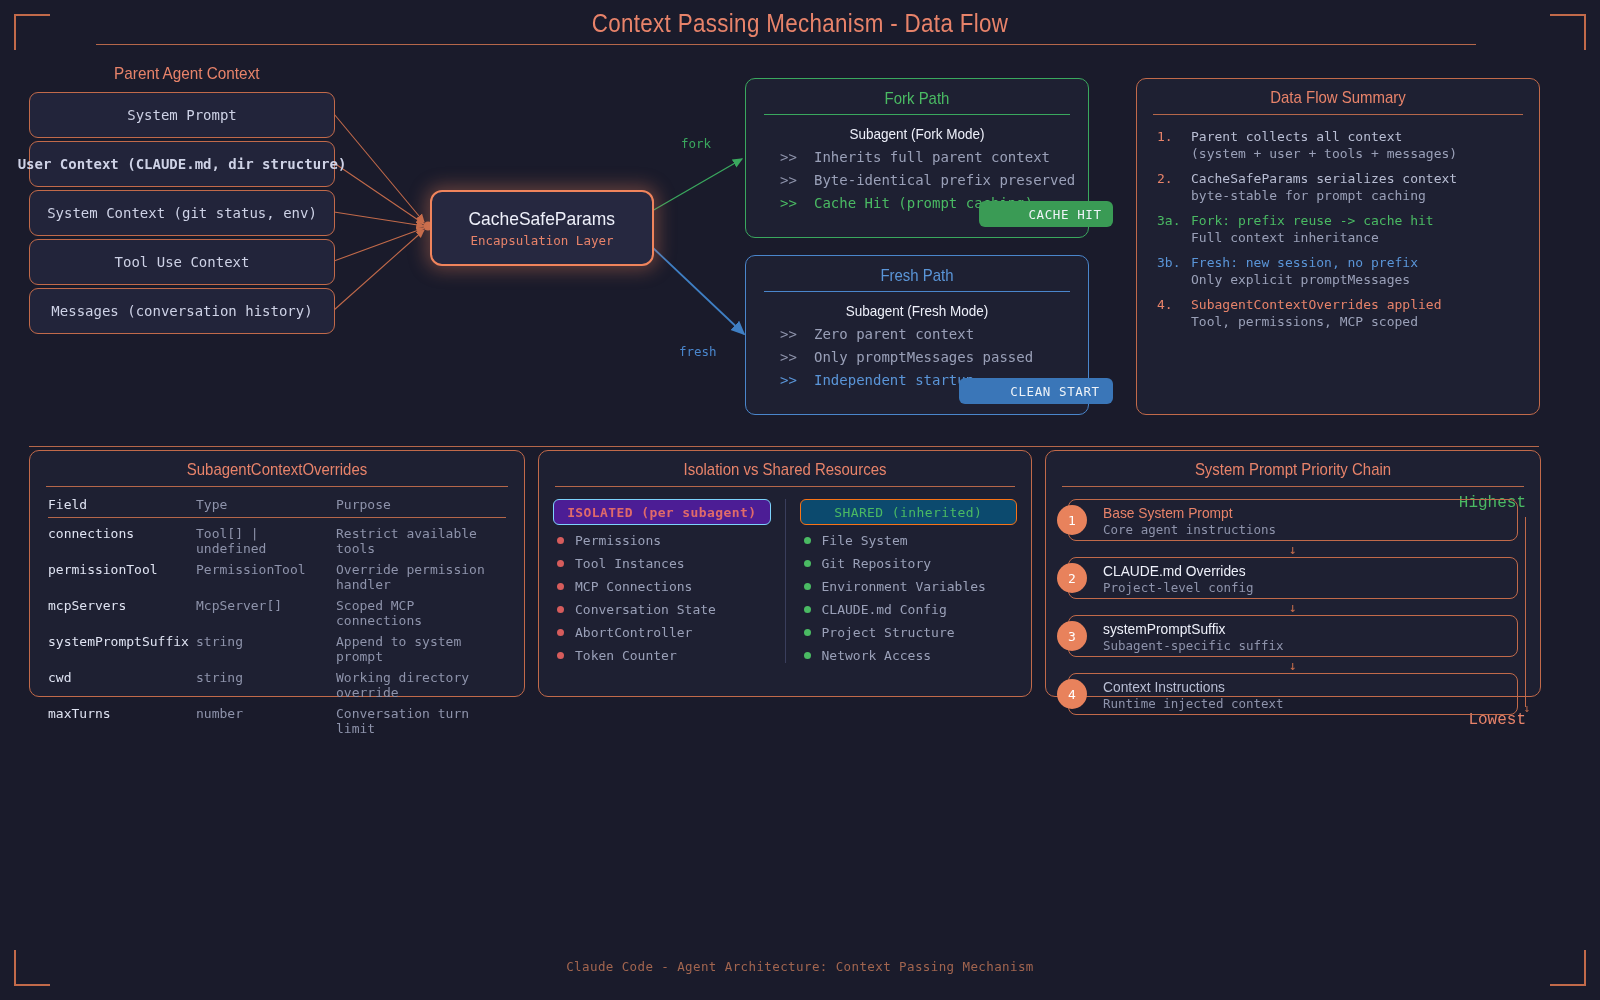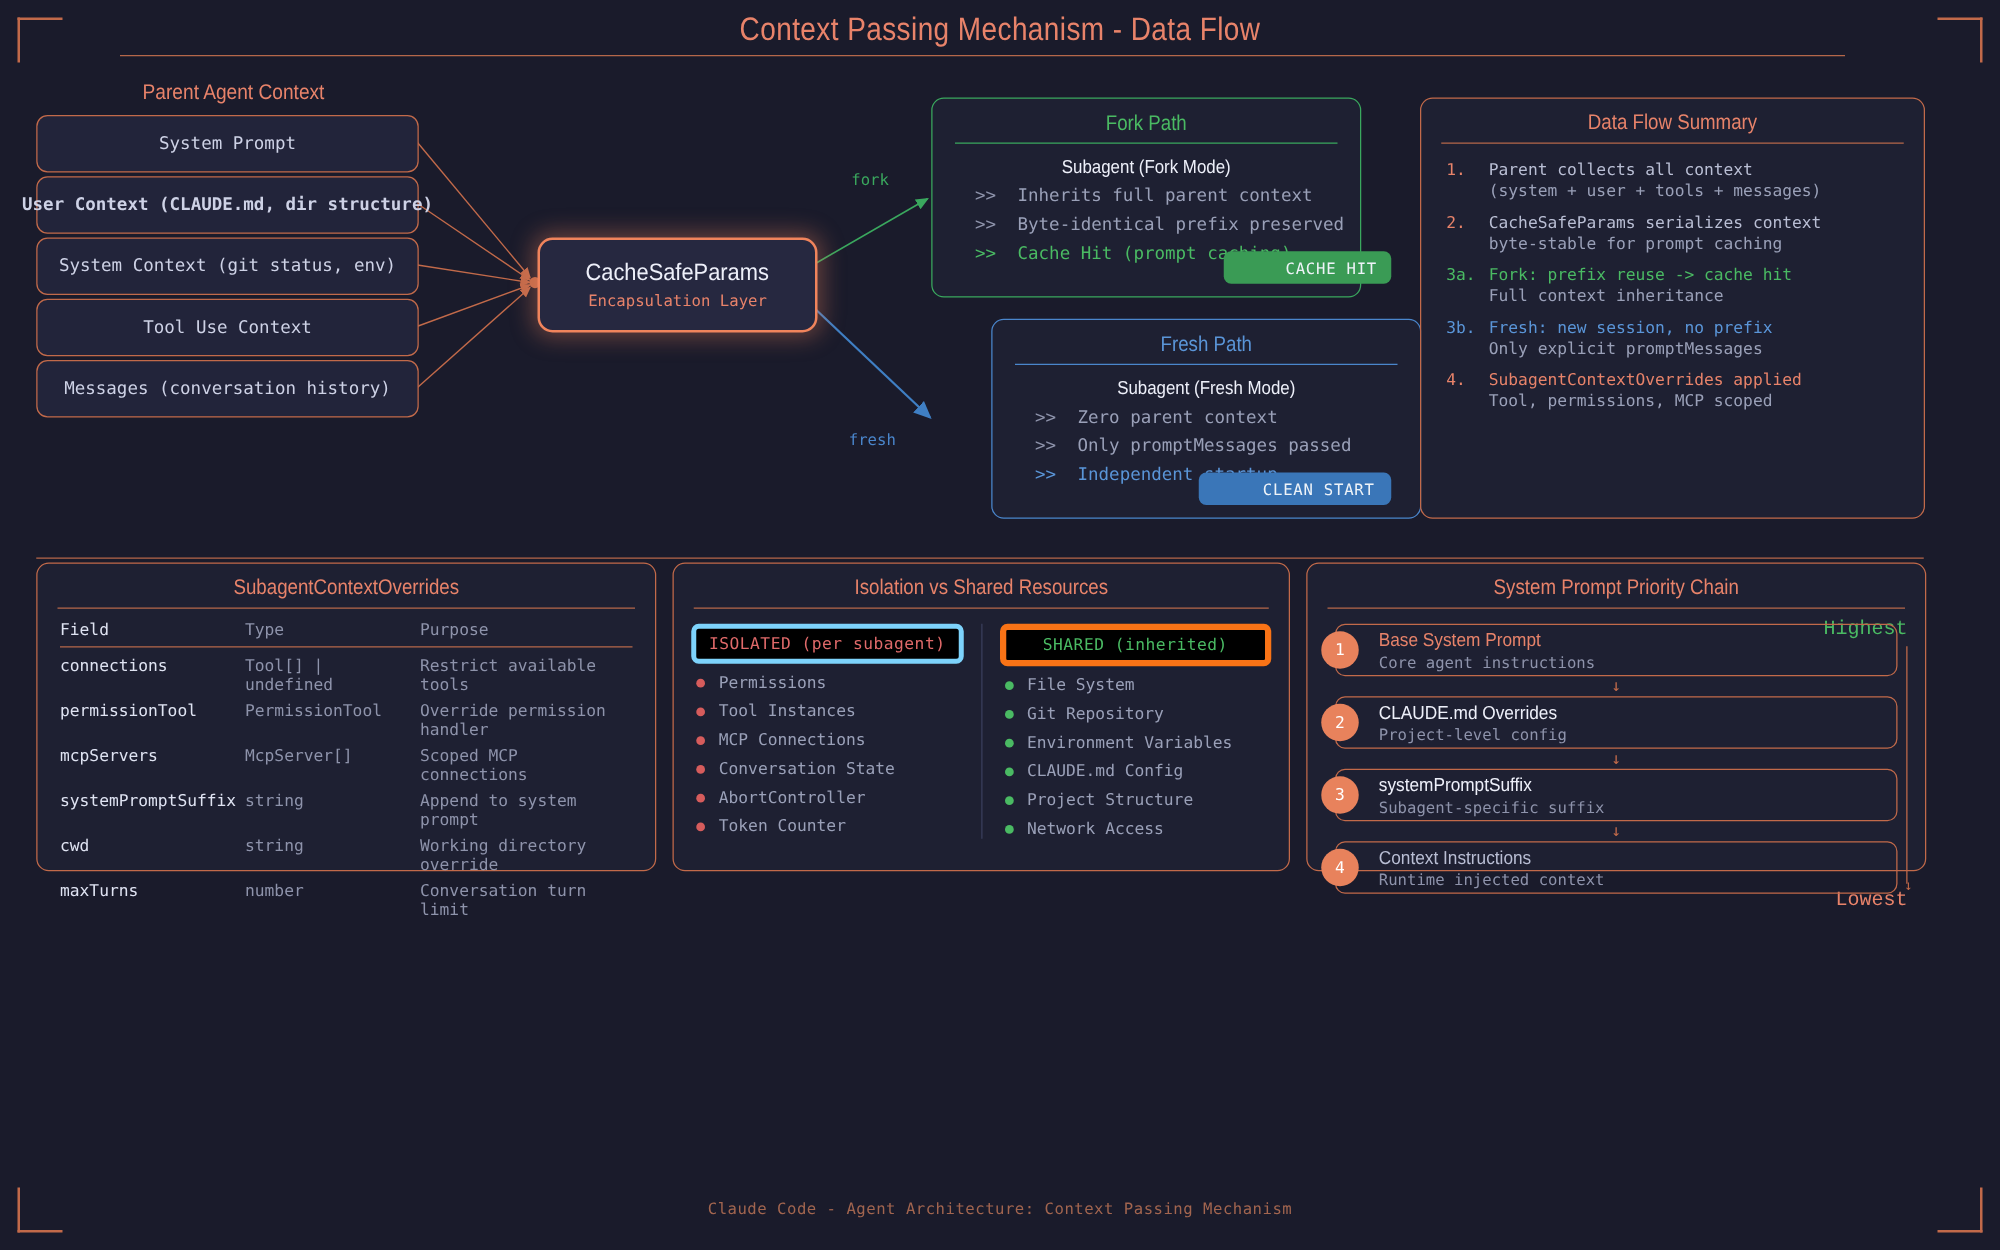--- a/index.html
+++ b/index.html
@@ -92,22 +92,22 @@
   .c3{flex:1;color:#8e93ab;}
 
   
   .two-col{display:flex;margin-top:12px;}
   .col{flex:1;padding:0 14px;}
   .col.left{border-right:1px solid #3a3e5c;}
   .pill{
     height:24px;border-radius:6px;display:flex;align-items:center;justify-content:center;
     font-size:13px;letter-spacing:.4px;
   }
-  .pill.iso{border:4px solid #7dd3fc;background:#000000;color:#e06a6a;}
-  .pill.shr{border:5px solid #f97316;background:#000000;color:#4aba63;}
+  .pill.iso{border:1px solid #7dd3fc;background:#4c1d95;color:#e06a6a;font-weight:bold;}
+  .pill.shr{border:1px solid #f97316;background:#0c4a6e;color:#4aba63;}
   .li{display:flex;align-items:center;margin-top:8px;font-size:13px;color:#9aa0b8;}
   .dot{width:7px;height:7px;border-radius:50%;margin:0 11px 0 4px;flex:none;}
   .dot.r{background:#d65c5c;}
   .dot.g{background:#4aba63;}
 
   
   .prio{position:relative;margin:12px 22px 0 22px;}
   .prio-item{
     position:relative;height:42px;border:1px solid #c26a4a;border-radius:8px;
     display:flex;align-items:center;padding-left:34px;box-sizing:border-box;
@@ -192,21 +192,21 @@
       <span class="bullet-mark">&gt;&gt;</span>
       <span style="color:#9aa0b8;">Byte-identical prefix preserved</span>
     </div>
     <div class="bullet-row">
       <span class="bullet-mark" style="color:#4aba63;">&gt;&gt;</span>
       <span style="color:#4aba63;">Cache Hit  (prompt caching)</span>
     </div>
   </div>
   <div class="badge" style="left:979px;top:201px;width:96px;height:26px;background:#3a9b55;">CACHE HIT</div>
 
-  <div class="panel" style="left:745px;top:255px;width:342px;height:158px;border-color:#4a86cc;margin-left:48px;">
+  <div class="panel" style="left:745px;top:255px;width:342px;height:158px;border-color:#4a86cc;">
     <div class="path-head" style="color:#5a95d8;">Fresh Path</div>
     <div class="path-rule" style="background:#4a86cc;"></div>
     <div class="path-sub">Subagent (Fresh Mode)</div>
     <div class="bullet-row">
       <span class="bullet-mark">&gt;&gt;</span>
       <span style="color:#9aa0b8;">Zero parent context</span>
     </div>
     <div class="bullet-row">
       <span class="bullet-mark">&gt;&gt;</span>
       <span style="color:#9aa0b8;">Only promptMessages passed</span>

